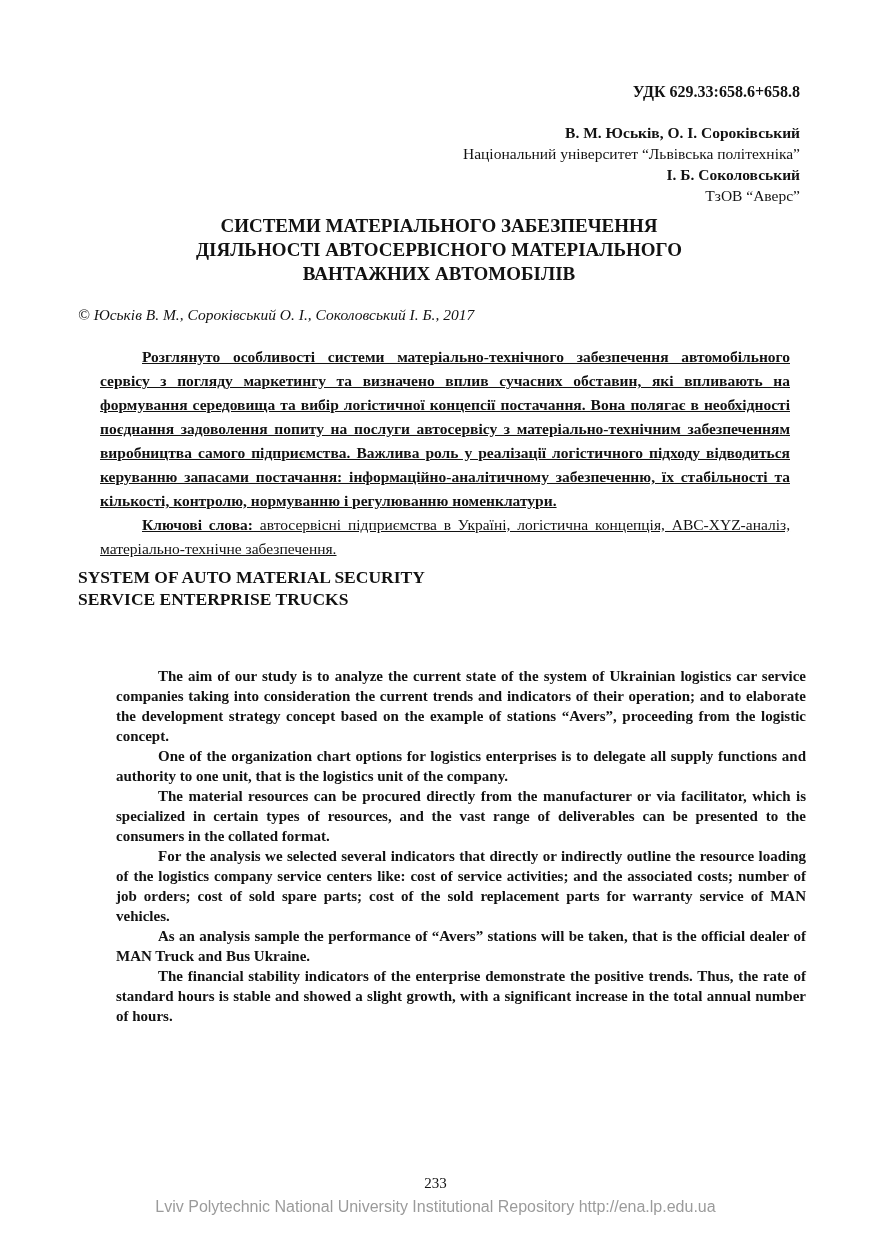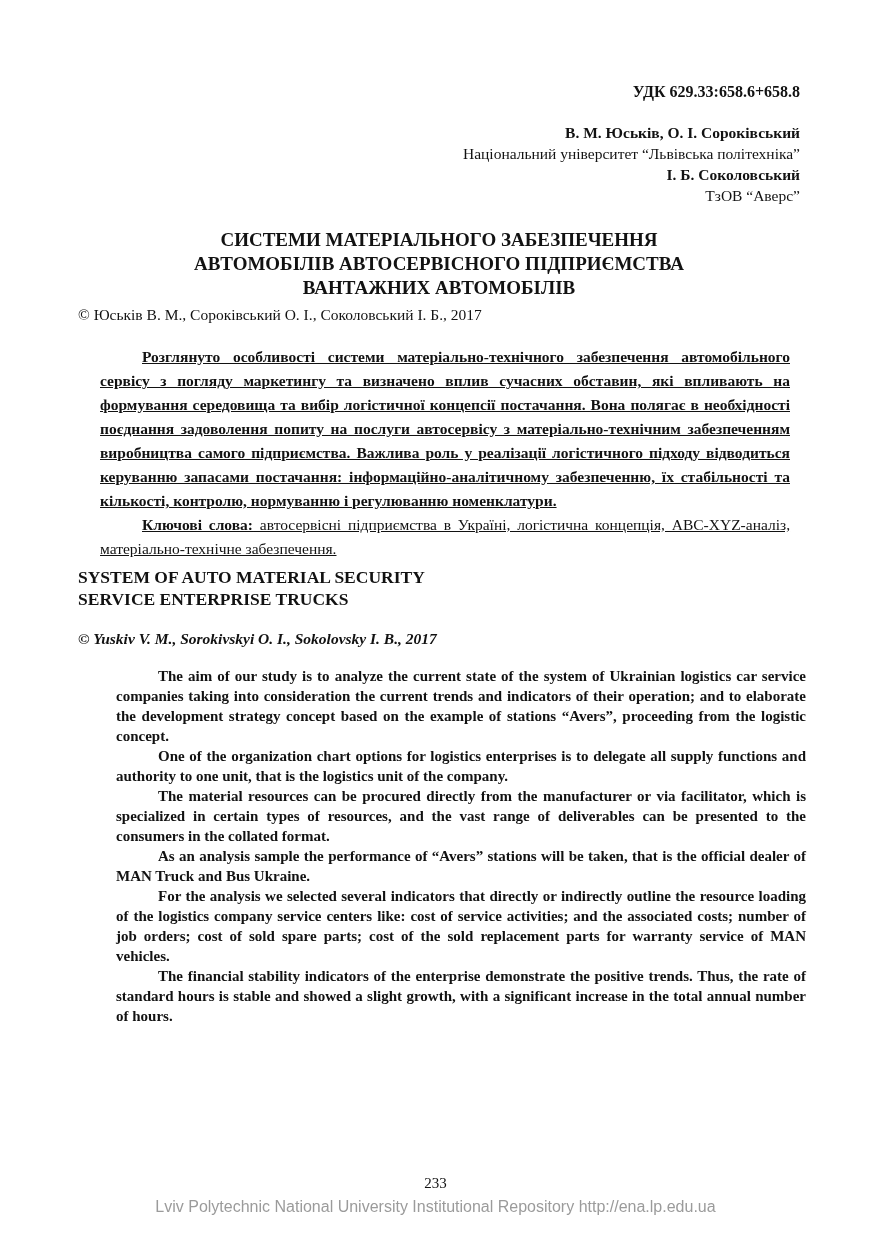--- a/index.html
+++ b/index.html
@@ -22,29 +22,30 @@
   .byline {
     position: absolute;
     top: 122px; left: 78px; right: 71px;
     text-align: right;
     font-size: 15.5px;
     line-height: 21px;
   }
   .byline .b { font-weight: bold; }
   .title-ua {
     position: absolute;
-    top: 228px; left: 78px; right: 71px;
+    top: 214px; left: 78px; right: 71px;
     text-align: center;
     font-weight: bold;
     font-size: 19px;
     line-height: 24px;
   }
   .copyright-ua {
     position: absolute;
     top: 306px; left: 78px; right: 61px;
+    font-style: italic;
     font-size: 15.5px;
   }
   .abstract-block {
     position: absolute;
     top: 345px; left: 100px; width: 690px;
     font-size: 15.5px;
     line-height: 24px;
     text-align: justify;
     text-decoration: underline;
   }
@@ -100,44 +101,43 @@
 
   <div class="byline">
     <div class="b">В. М. Юськів, О. І. Сороківський</div>
     <div>Національний університет “Львівська політехніка”</div>
     <div class="b">І. Б. Соколовський</div>
     <div>ТзОВ “Аверс”</div>
   </div>
 
   <div class="title-ua">
     <div>СИСТЕМИ МАТЕРІАЛЬНОГО ЗАБЕЗПЕЧЕННЯ</div>
-    <div>АВТОМОБІЛІВ АВТОСЕРВІСНОГО ПІДПРИЄМСТВА</div>
+    <div>ДІЯЛЬНОСТІ АВТОСЕРВІСНОГО МАТЕРІАЛЬНОГО</div>
     <div>ВАНТАЖНИХ АВТОМОБІЛІВ</div>
   </div>
 
   <div class="copyright-ua">© Юськів В. М., Сороківський О. І., Соколовський І. Б., 2017</div>
 
   <div class="abstract-block">
     <p class="abstract-text">Розглянуто особливості системи матеріально-технічного забезпечення автомобільного сервісу з погляду маркетингу та визначено вплив сучасних обставин, які впливають на формування середовища та вибір логістичної концепсії постачання. Вона полягає в необхідності поєднання задоволення попиту на послуги автосервісу з матеріально-технічним забезпеченням виробництва самого підприємства. Важлива роль у реалізації логістичного підходу відводиться керуванню запасами постачання: інформаційно-аналітичному забезпеченню, їх стабільності та кількості, контролю, нормуванню і регулюванню номенклатури.</p>
     <p><span class="kw-label">Ключові слова:</span><span> автосервісні підприємства в Україні, логістична концепція, ABC-XYZ-аналіз, матеріально-технічне забезпечення.</span></p>
   </div>
 
   <div class="title-en">
     <div>SYSTEM OF AUTO MATERIAL SECURITY</div>
     <div>SERVICE ENTERPRISE TRUCKS</div>
   </div>
 
-  <div class="copyright-en">© Yuskiv V. M., Sorokivskyi O. I., Sokolovsky I. B., 2017</div>
 
   <div class="body-en">
     <p>The aim of our study is to analyze the current state of the system of Ukrainian logistics car service companies taking into consideration the current trends and indicators of their operation; and to elaborate the development strategy concept based on the example of stations “Avers”, proceeding from the logistic concept.</p>
     <p>One of the organization chart options for logistics enterprises is to delegate all supply functions and authority to one unit, that is the logistics unit of the company.</p>
     <p>The material resources can be procured directly from the manufacturer or via facilitator, which is specialized in certain types of resources, and  the vast range of deliverables can be presented to the  consumers in the collated format.</p>
+    <p>For the analysis we selected several indicators that directly or indirectly outline the resource loading of the logistics company service centers like: cost of service activities; and the associated costs; number of  job orders; cost of sold spare parts; cost of the sold replacement parts for warranty service of MAN vehicles.</p>
     <p>As an analysis sample the performance of “Avers” stations will be taken, that is the official dealer of MAN Truck and Bus Ukraine.</p>
-    <p>For the analysis we selected several indicators that directly or indirectly outline the resource loading of the logistics company service centers like: cost of service activities; and the associated costs; number of  job orders; cost of sold spare parts; cost of the sold replacement parts for warranty service of MAN vehicles.</p>
     <p>The financial stability indicators of the enterprise demonstrate the positive trends. Thus, the rate of standard hours is stable and showed a slight growth, with a significant increase in the total annual number of hours.</p>
   </div>
 
   <div class="page-number">233</div>
 
   <div class="footer-line">Lviv Polytechnic National University Institutional Repository http://ena.lp.edu.ua</div>
 
 </div>
 
 </body></html>

